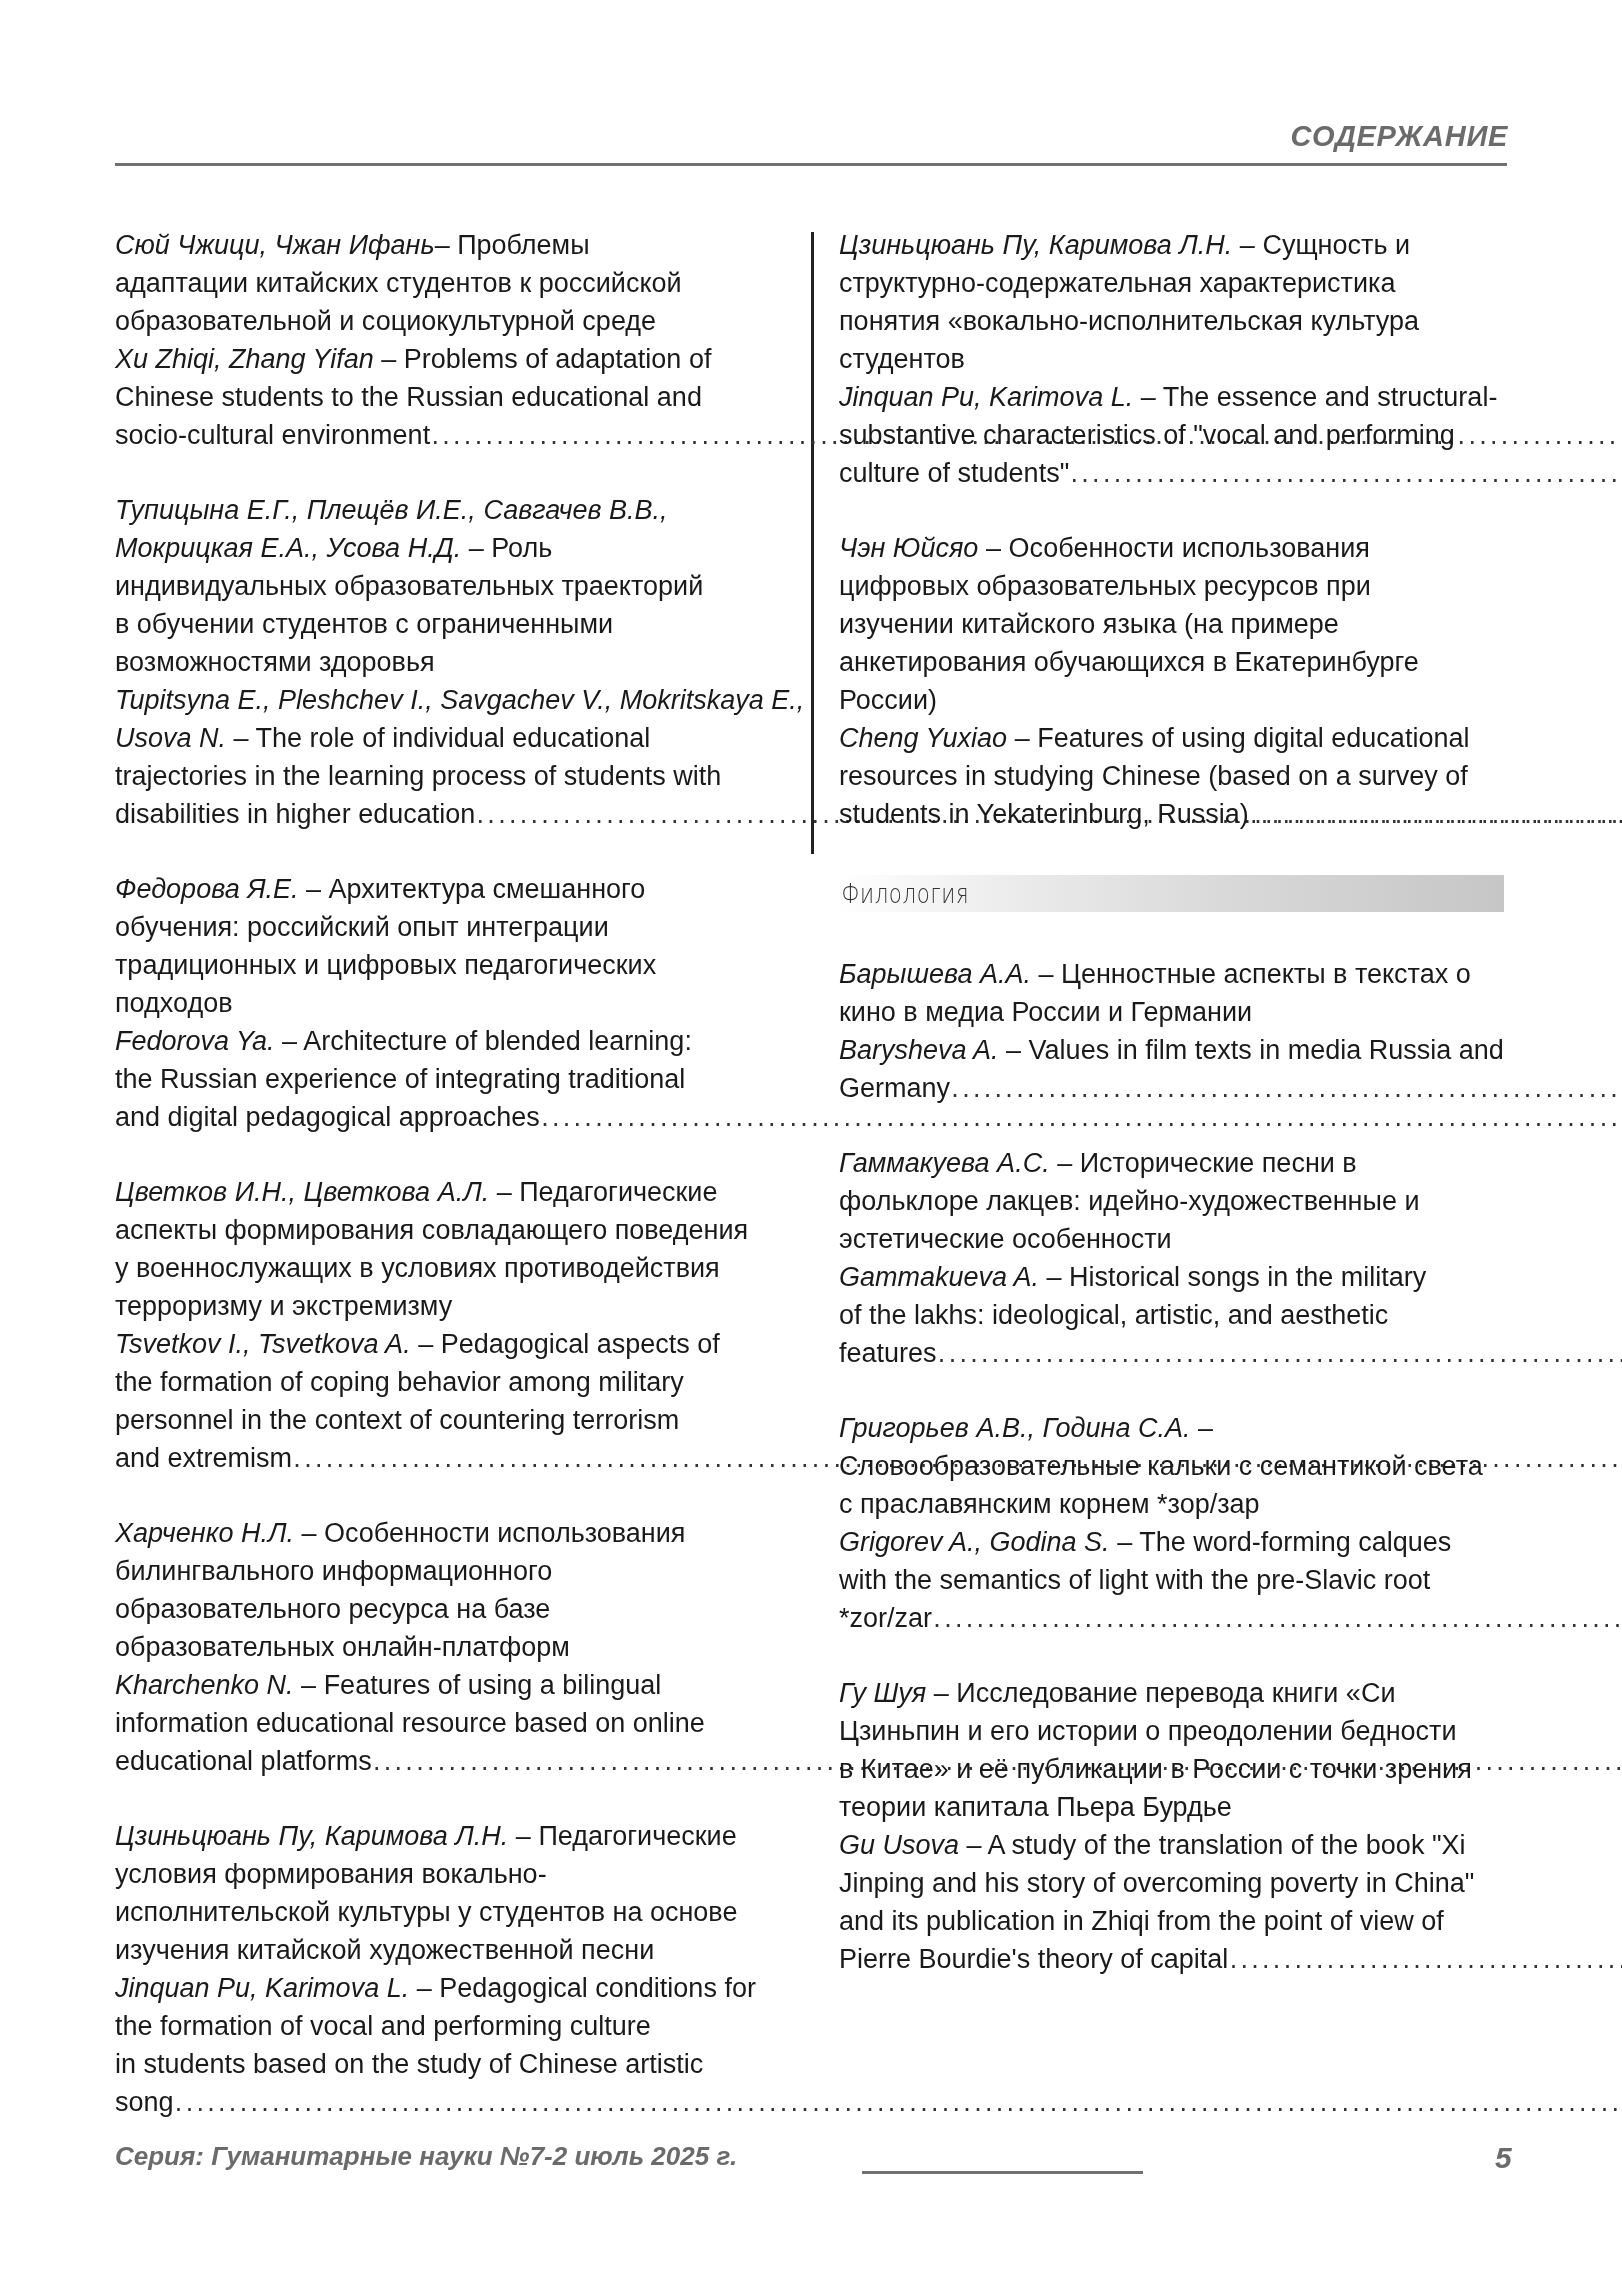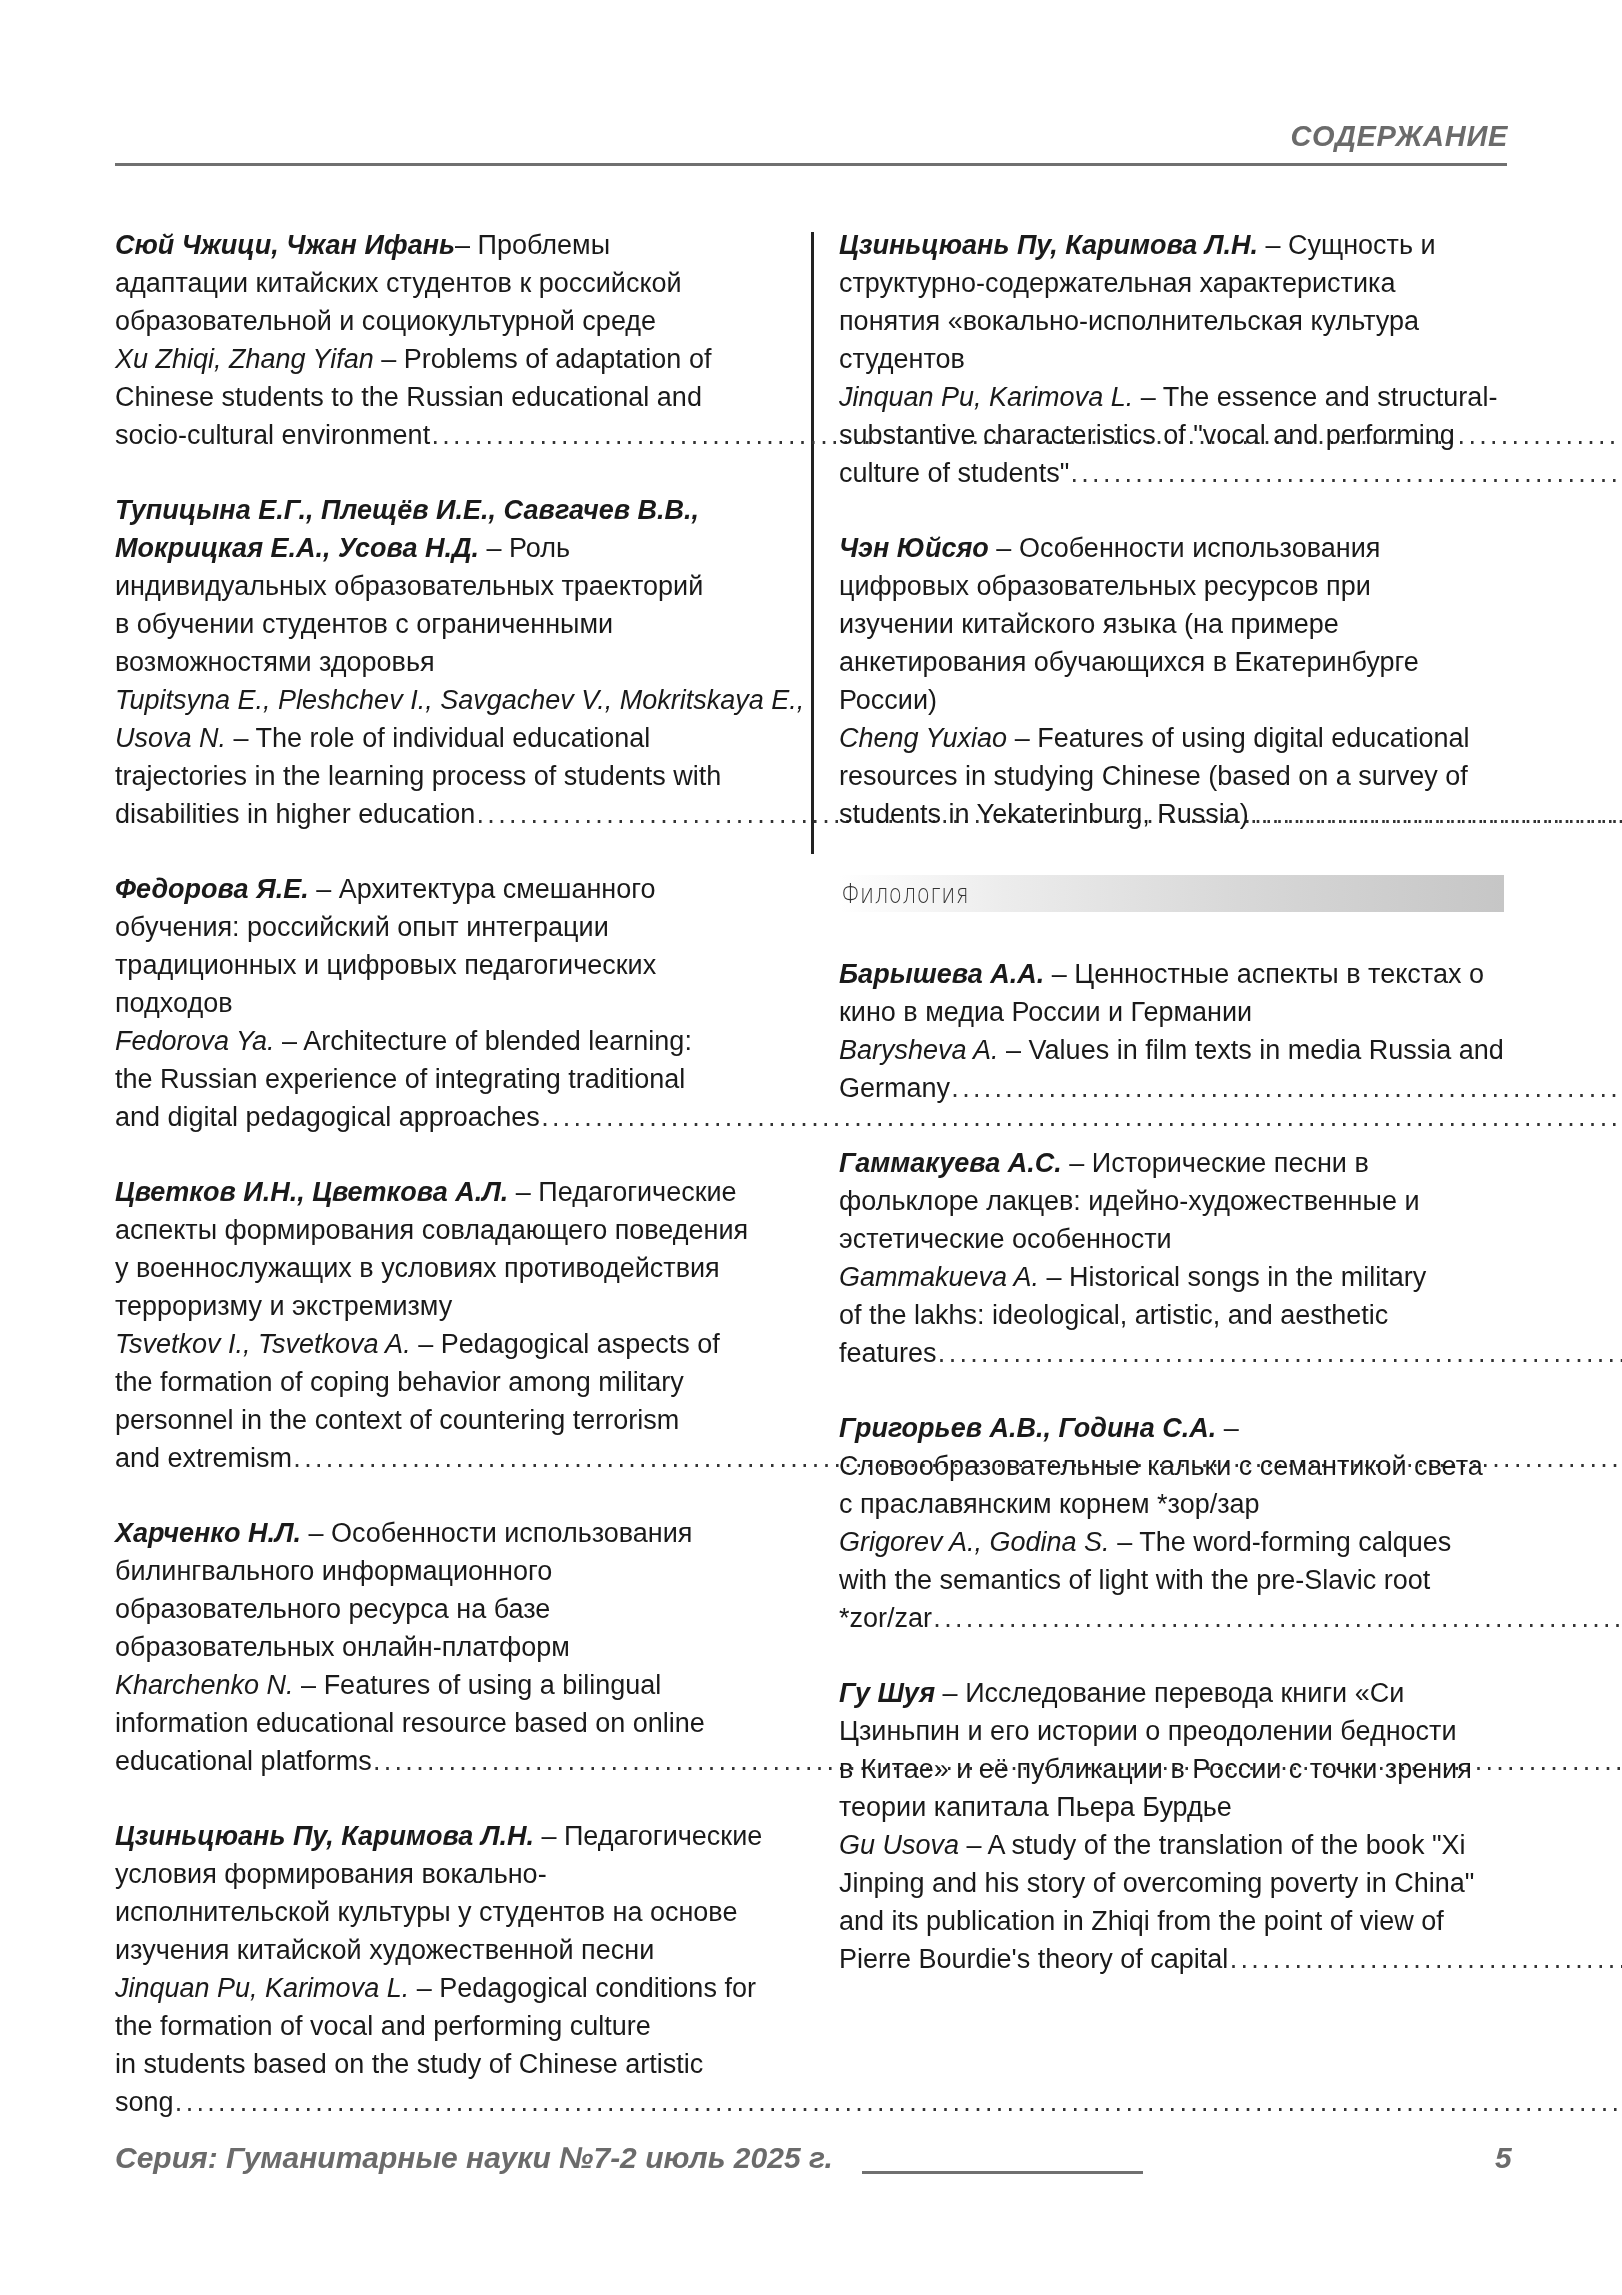--- a/index.html
+++ b/index.html
@@ -7,31 +7,31 @@
          font-family:"Liberation Sans", sans-serif; color:#1a1a1a; }
   .header-title { position:absolute; right:115px; top:120px; font-size:29px; font-weight:bold;
          font-style:italic; color:#6b6b6b; letter-spacing:0.7px; }
   .header-rule { position:absolute; left:115px; width:1392px; top:163px; height:2.6px; background:#707070; }
   .col { position:absolute; top:226px; width:677px; }
   .col.left { left:115px; }
   .col.right { left:839px; width:681px; }
   .vdivider { position:absolute; left:811px; top:232px; width:2.6px; height:622px; background:#222; }
   .entry { font-size:27px; line-height:38px; margin-bottom:37px; }
   .entry .ln { display:block; white-space:nowrap; }
-  .ru-authors { font-weight:bold; font-style:italic; }
+  .ru-authors { font-weight:normal; font-style:italic; }
   .en-authors { font-style:italic; }
   .lastline { display:flex; align-items:baseline; white-space:nowrap; }
   .lastline .lt { flex:0 0 auto; }
   .lastline .dots { flex:1 1 auto; overflow:hidden; letter-spacing:3.3px; color:#333; margin:0 1.3px; }
   .lastline .dots::before { content:"......................................................................................................................................................"; }
   .section-bar { height:37px; margin:42px 16px 43px 0; display:flex; align-items:center;
          background:linear-gradient(to right, #ffffff 0%, #ececec 25%, #d8d8d8 60%, #c6c6c6 100%); }
   .section-bar span { font-size:26px; color:#333; font-weight:normal; letter-spacing:0.7px; padding-left:2.6px;
          font-family:"DejaVu Sans", sans-serif; font-weight:200; transform:scaleX(0.82); transform-origin:left; display:inline-block;}
-  .footer-text { position:absolute; left:115px; top:2141px; font-size:30px; font-weight:bold; font-style:italic; color:#6b6b6b; }
+  .footer-text { position:absolute; left:115px; top:2141px; font-size:26px; font-weight:bold; font-style:italic; color:#6b6b6b; }
   .footer-rule { position:absolute; left:862px; width:281px; top:2171px; height:2.6px; background:#707070; }
   .page-num { position:absolute; left:1495px; top:2141px; font-size:30px; font-weight:bold; font-style:italic; color:#6b6b6b; }
 </style>
 </head>
 <body>
 
 <div class="header-title">СОДЕРЖАНИЕ</div>
 <div class="header-rule"></div>
 
 <div class="vdivider"></div>

